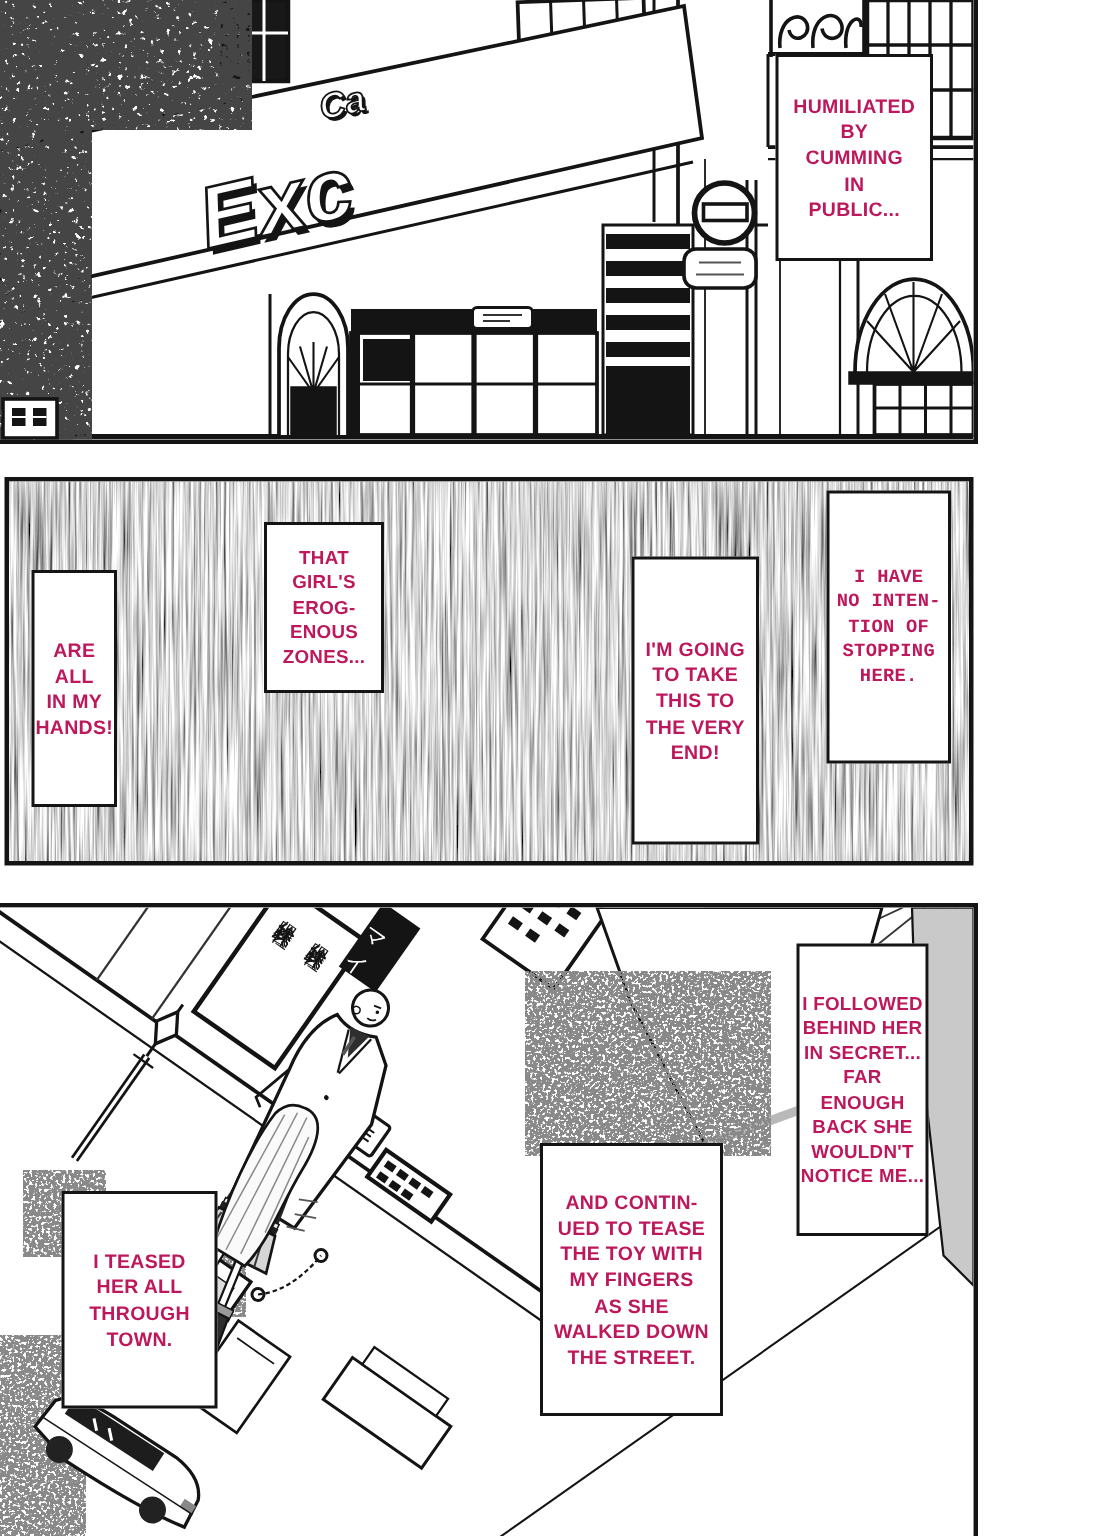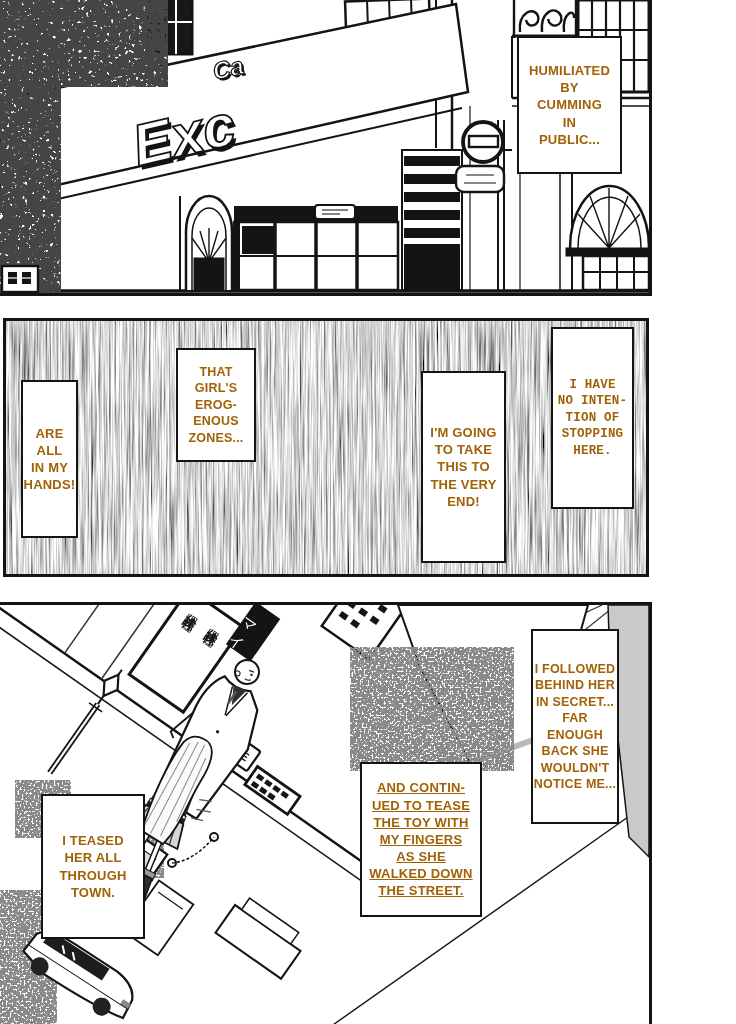--- a/index.html
+++ b/index.html
@@ -5,21 +5,21 @@
   html,body{margin:0;padding:0;background:#ffffff;}
   .page{position:relative;width:736px;height:1024px;background:#ffffff;overflow:hidden;
         font-family:"Liberation Sans","DejaVu Sans",sans-serif;}
   .panel{position:absolute;background:#ffffff;overflow:hidden;}
   #panel1{left:0;top:0;width:649px;height:293px;border-bottom:3px solid #141414;border-right:3px solid #141414;}
   #panel2{left:3px;top:318px;width:646px;height:259px;border:3px solid #141414;box-sizing:border-box;}
   #panel3{left:0;top:602px;width:649px;height:422px;border-top:3px solid #141414;border-right:3px solid #141414;}
   .panel svg{position:absolute;left:0;top:0;display:block;}
   .caption{position:absolute;z-index:6;background:#ffffff;border:2.5px solid #141414;box-sizing:border-box;
            display:flex;align-items:center;justify-content:center;text-align:center;
-           color:#a16207;font-weight:700;font-size:13px;line-height:1.32;letter-spacing:.2px;
+           color:#be185d;font-weight:700;font-size:13px;line-height:1.32;letter-spacing:.2px;
            white-space:pre-line;}
   .caption.small{font-size:12.5px;}
   .ink{stroke:#141414;}
   svg text{font-family:"Liberation Sans","DejaVu Sans",sans-serif;}
   .jp-v{writing-mode:vertical-rl;text-orientation:upright;letter-spacing:1px;}
   .script-font{font-family:"DejaVu Serif","Liberation Serif",serif;font-style:italic;font-weight:bold;}
 </style>
 </head>
 <body>
 
@@ -374,21 +374,21 @@
 HERE.</div>
 
   <div class="caption small" style="left:531px;top:629px;width:88px;height:195px;">I FOLLOWED
 BEHIND HER
 IN SECRET...
 FAR
 ENOUGH
 BACK SHE
 WOULDN'T
 NOTICE ME...</div>
-  <div class="caption" style="left:360px;top:762px;width:122px;height:155px;text-decoration:underline;">AND CONTIN-
+  <div class="caption" style="left:360px;top:762px;width:122px;height:182px;">AND CONTIN-
 UED TO TEASE
 THE TOY WITH
 MY FINGERS
 AS SHE
 WALKED DOWN
 THE STREET.</div>
   <div class="caption" style="left:41px;top:794px;width:104px;height:145px;">I TEASED
 HER ALL
 THROUGH
 TOWN.</div>

